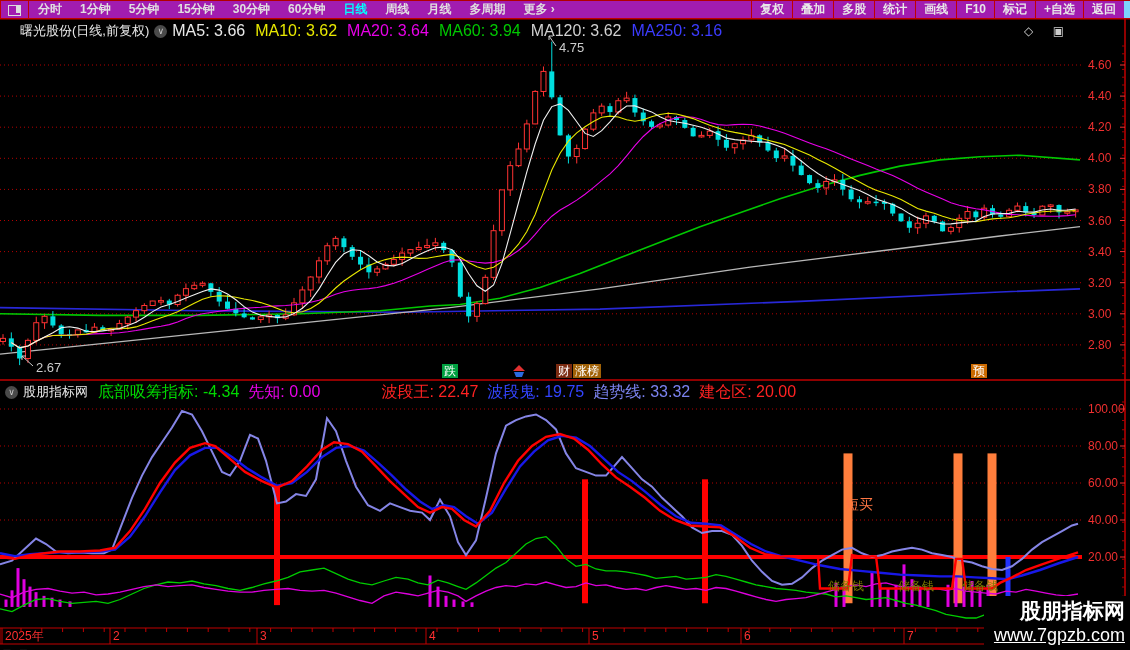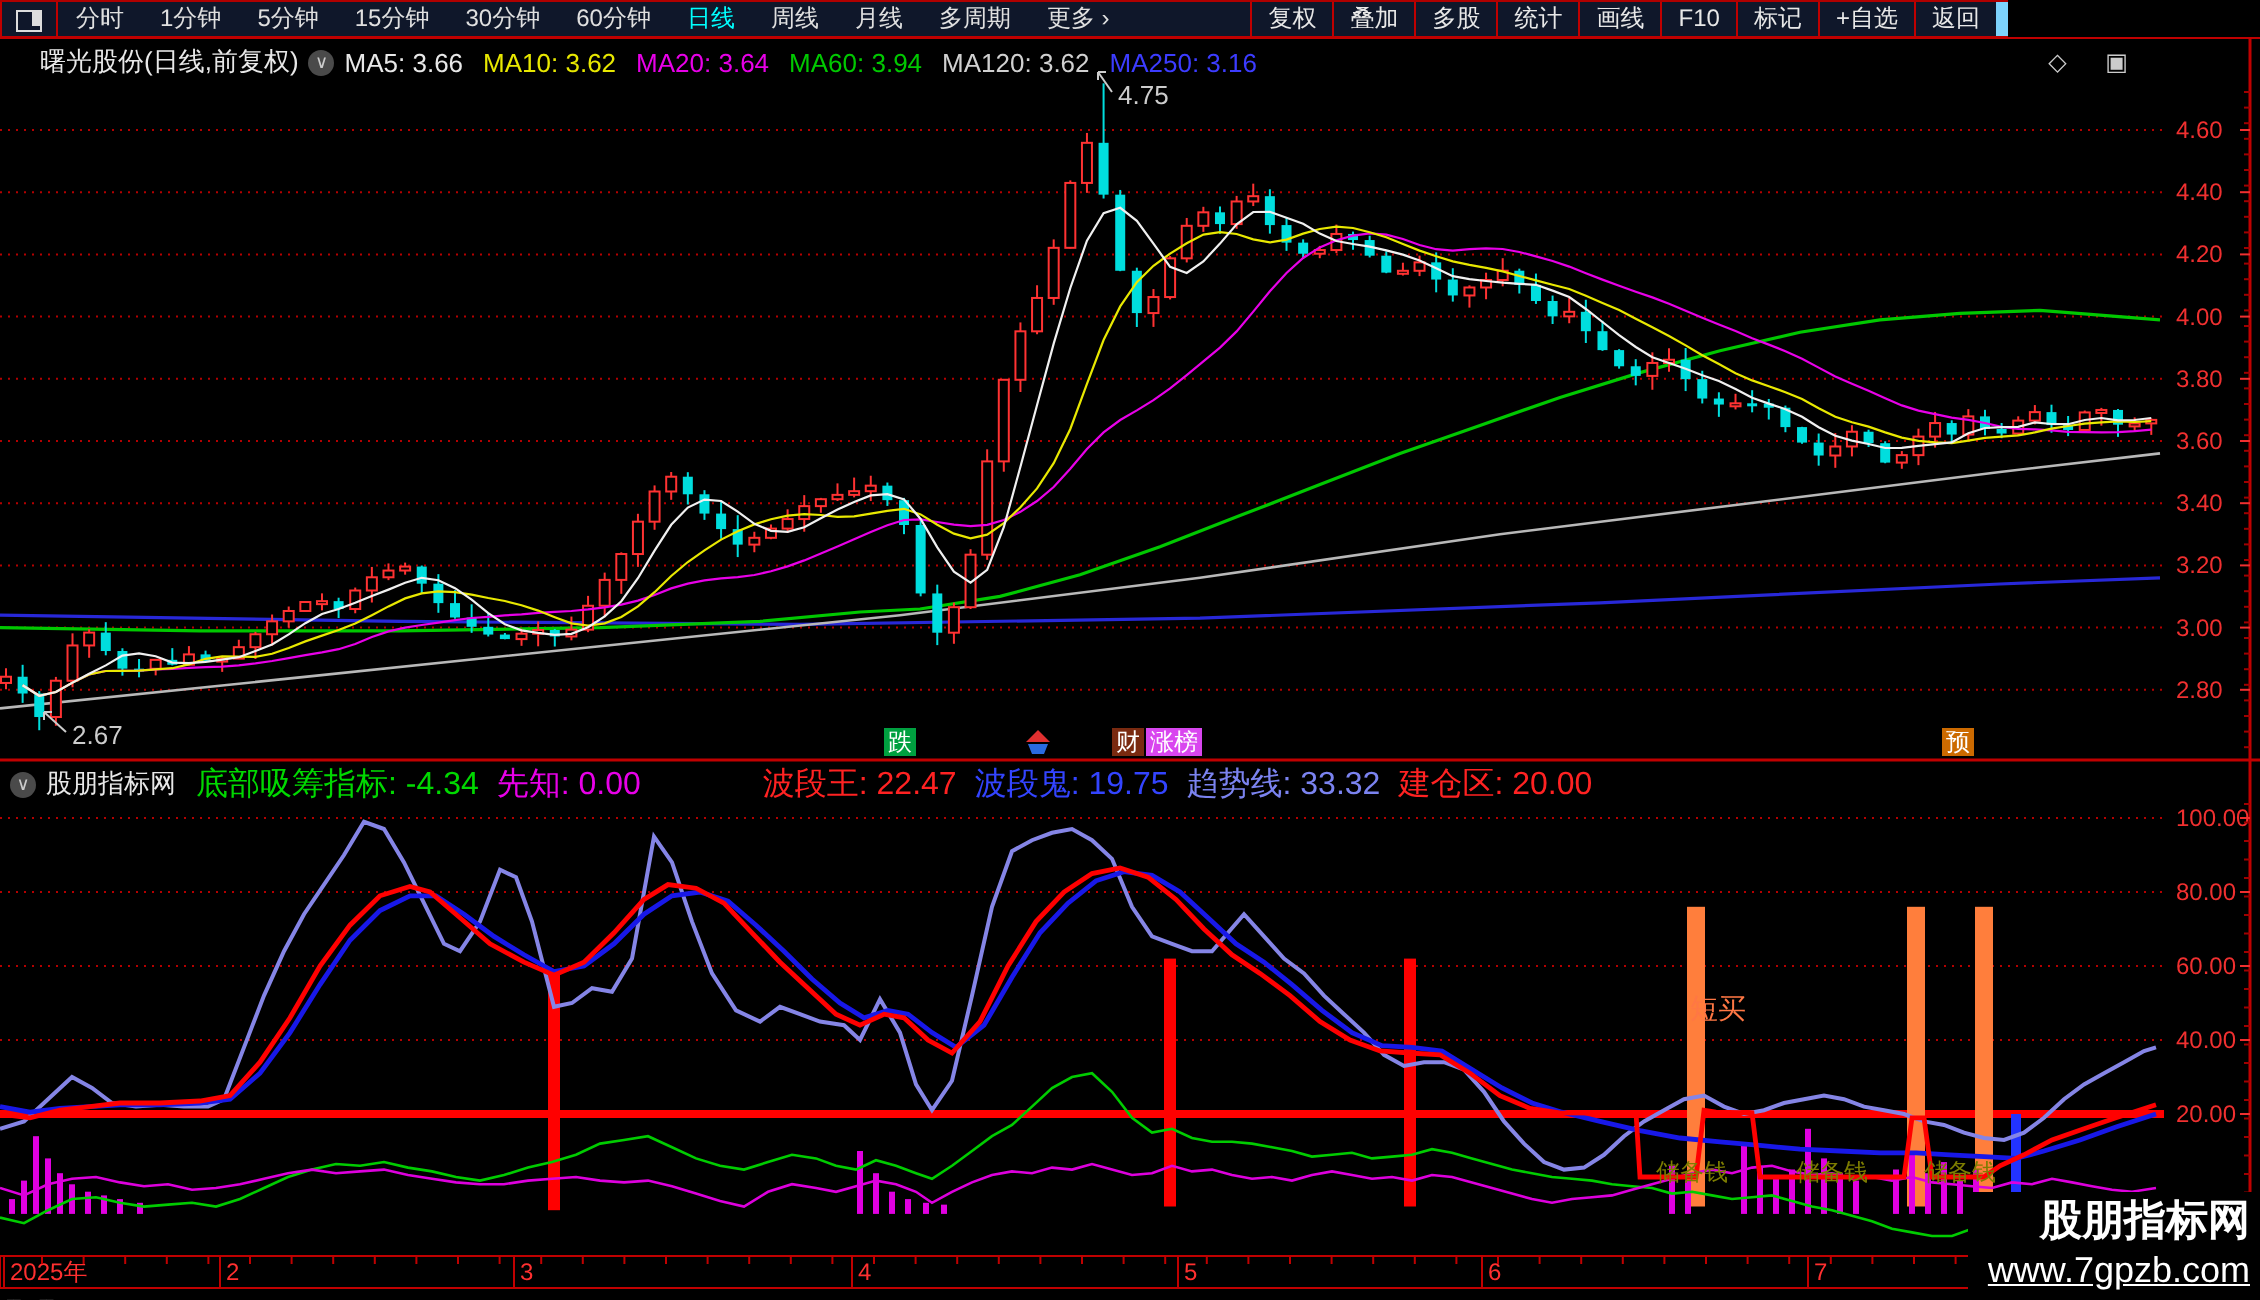--- a/index.html
+++ b/index.html
@@ -1,35 +1,35 @@
 <!DOCTYPE html>
 <html><head>
 <meta charset="utf-8">
 <style>
   html,body{margin:0;padding:0;background:#000;}
   body{width:1130px;height:650px;position:relative;overflow:hidden;
        font-family:"Liberation Sans","DejaVu Sans",sans-serif;font-size:12px;color:#ddd;}
   .abs{position:absolute;}
   
-  #row1{left:0;top:0;width:1004px;height:19px;background:#0f172a;border-top:1px solid #b00000;border-bottom:1px solid #c00000;box-sizing:border-box;display:flex;}
+  #row1{left:0;top:0;width:1130px;height:19px;background:#a21caf;border-top:1px solid #b00000;border-bottom:1px solid #c00000;box-sizing:border-box;display:flex;font-weight:bold;}
   #win-cell{width:27px;height:18px;border-right:1px solid #c00000;border-left:1px solid #c00000;display:flex;align-items:center;justify-content:center;}
   .winglyph{width:11px;height:9px;border:1px solid #ddd;position:relative;}
   .winglyph:after{content:"";position:absolute;right:0;top:0;width:4px;height:7px;background:#ddd;}
   #tb-left{display:flex;align-items:center;}
   #tb-left .t-item{padding:0 9px;line-height:17px;color:#e0e0e0;cursor:pointer;white-space:nowrap;}
   #tb-left .t-item.active{color:#00ffff;}
   #tb-right{margin-left:auto;display:flex;}
   #tb-right .t-cell{line-height:17px;padding:0 8px;color:#e8e8e8;border-left:1px solid #c00000;white-space:nowrap;cursor:pointer;}
   #tb-right .t-cell:last-child{border-right:6px solid #7dd3fc;}
   
   #row2{left:0;top:20px;width:1130px;height:22px;background:#000;display:flex;align-items:center;}
   #row2 .title{color:#e8e8e8;margin-left:20px;font-size:13px;}
   .chev{display:inline-block;width:13px;height:13px;border-radius:50%;background:#4a4a4a;color:#ccc;
         font-size:9px;line-height:13px;text-align:center;margin:0 5px;}
-  .ma-item{margin-right:10px;font-size:13px;white-space:nowrap;}
+  .ma-item{margin-right:10px;font-size:16px;white-space:nowrap;}
   #row2-icons{margin-left:auto;margin-right:58px;color:#ccc;letter-spacing:8px;font-size:12px;}
   
   #ind-header{left:0;top:383px;width:1080px;height:18px;display:flex;align-items:center;z-index:5;}
   #ind-header .ih-title{color:#e8e8e8;font-size:13px;}
   #ind-header .ih-item{font-size:16px;white-space:nowrap;margin-right:9px;}
   #ind-header .gap{margin-left:52px;margin-top:12px;}
   
   .badge{position:absolute;font-size:12px;line-height:14px;padding:0 2px;color:#fff;z-index:4;}
   
   #wm{right:0;bottom:0;width:146px;height:54px;background:#000;z-index:9;text-align:right;padding-right:5px;box-sizing:border-box;}
@@ -80,21 +80,21 @@
 </div>
 
 <div class="badge" style="left:442px;top:364px;background:#00a040;">跌</div>
 <div class="abs icon-updown" style="left:512px;top:365px;z-index:4;">
   <svg width="14" height="13">
       <polygon points="7,0 13,6 1,6" fill="#e03030"></polygon>
       <polygon points="2,7 12,7 10,12 4,12" fill="#2a6adf"></polygon>
     </svg>
 </div>
 <div class="badge" style="left:556px;top:364px;background:#7a2a10;">财</div>
-<div class="badge" style="left:573px;top:364px;background:#d946ef;">涨榜</div>
+<div class="badge" style="left:573px;top:364px;background:#a16207;">涨榜</div>
 <div class="badge" style="left:971px;top:364px;background:#cc6a00;">预</div>
 
 <div id="ind-header" class="abs">
   <span class="chev">∨</span>
   <span class="ih-title" style="margin-right:10px;">股朋指标网</span>
   <span id="ind-values"><span class="ih-item" style="color: rgb(0, 216, 0);">底部吸筹指标: -4.34</span><span class="ih-item" style="color: rgb(232, 0, 232);">先知: 0.00</span><span class="ih-item gap" style="color: rgb(255, 34, 34);">波段王: 22.47</span><span class="ih-item" style="color: rgb(51, 68, 255);">波段鬼: 19.75</span><span class="ih-item" style="color: rgb(123, 131, 240);">趋势线: 33.32</span><span class="ih-item" style="color: rgb(255, 34, 34);">建仓区: 20.00</span></span>
 </div>
 
 <div class="abs" style="left:0;top:0;width:1130px;height:650px;">
   <svg id="cv" width="1130" height="650">

